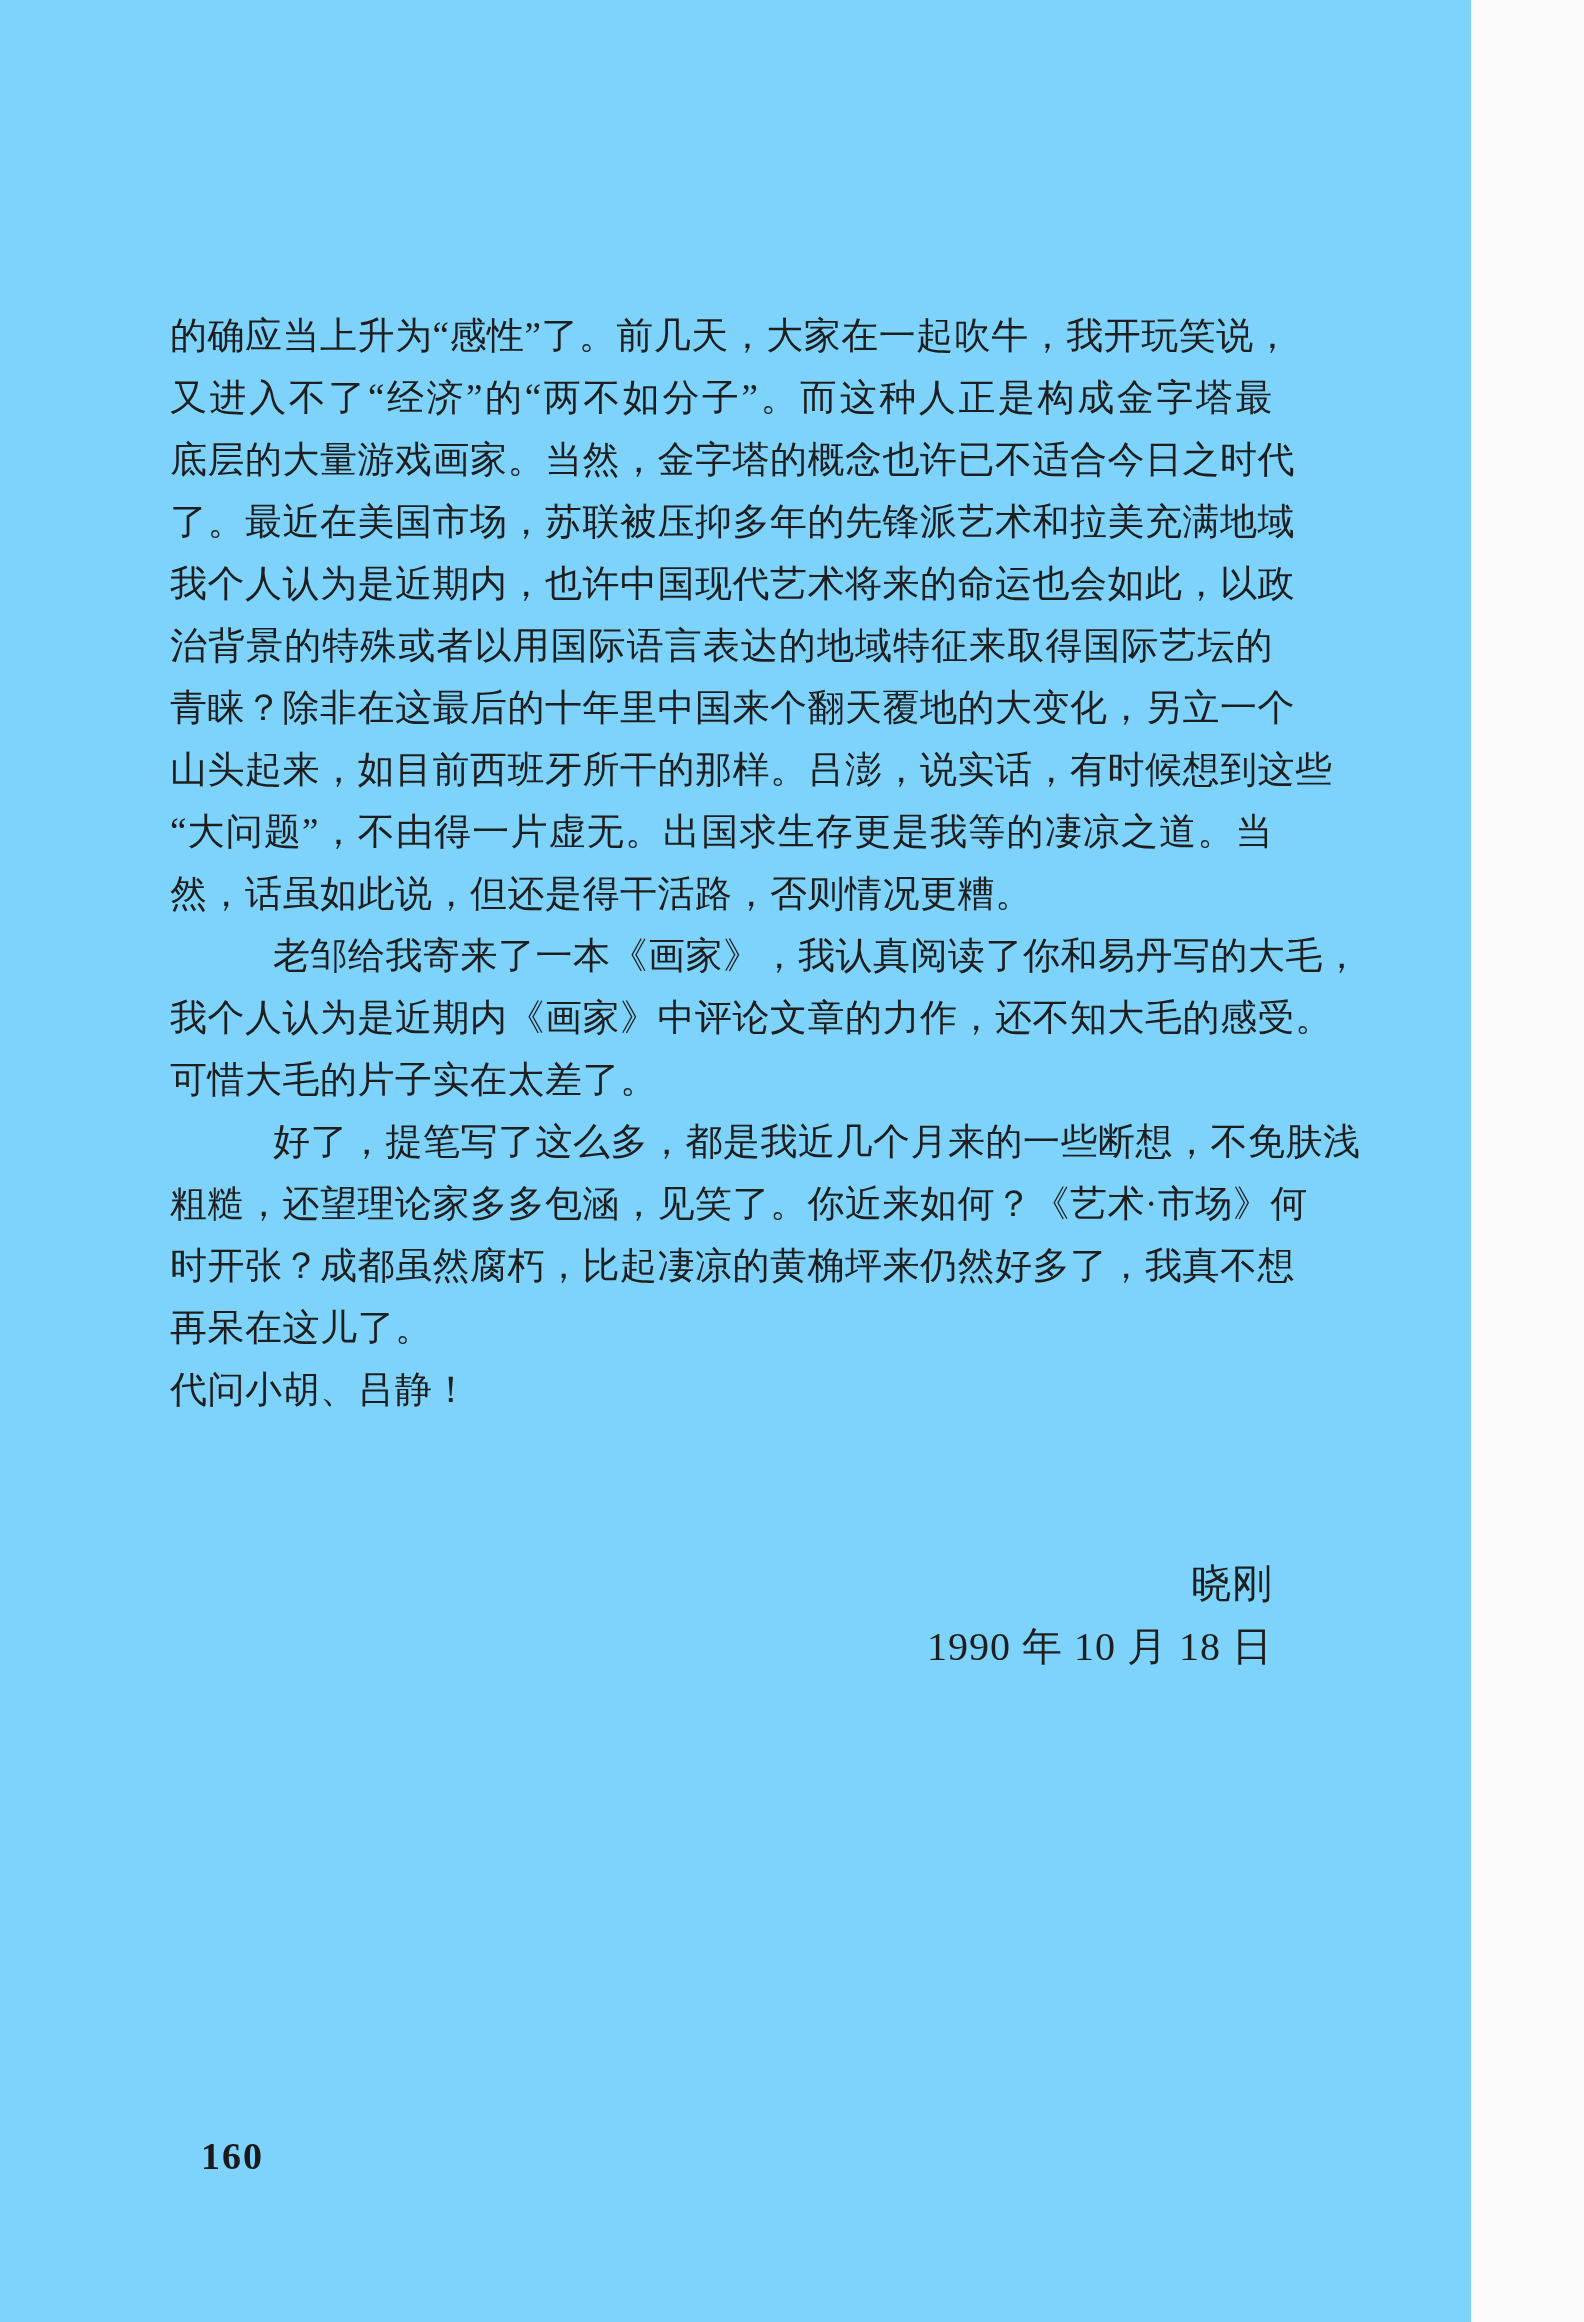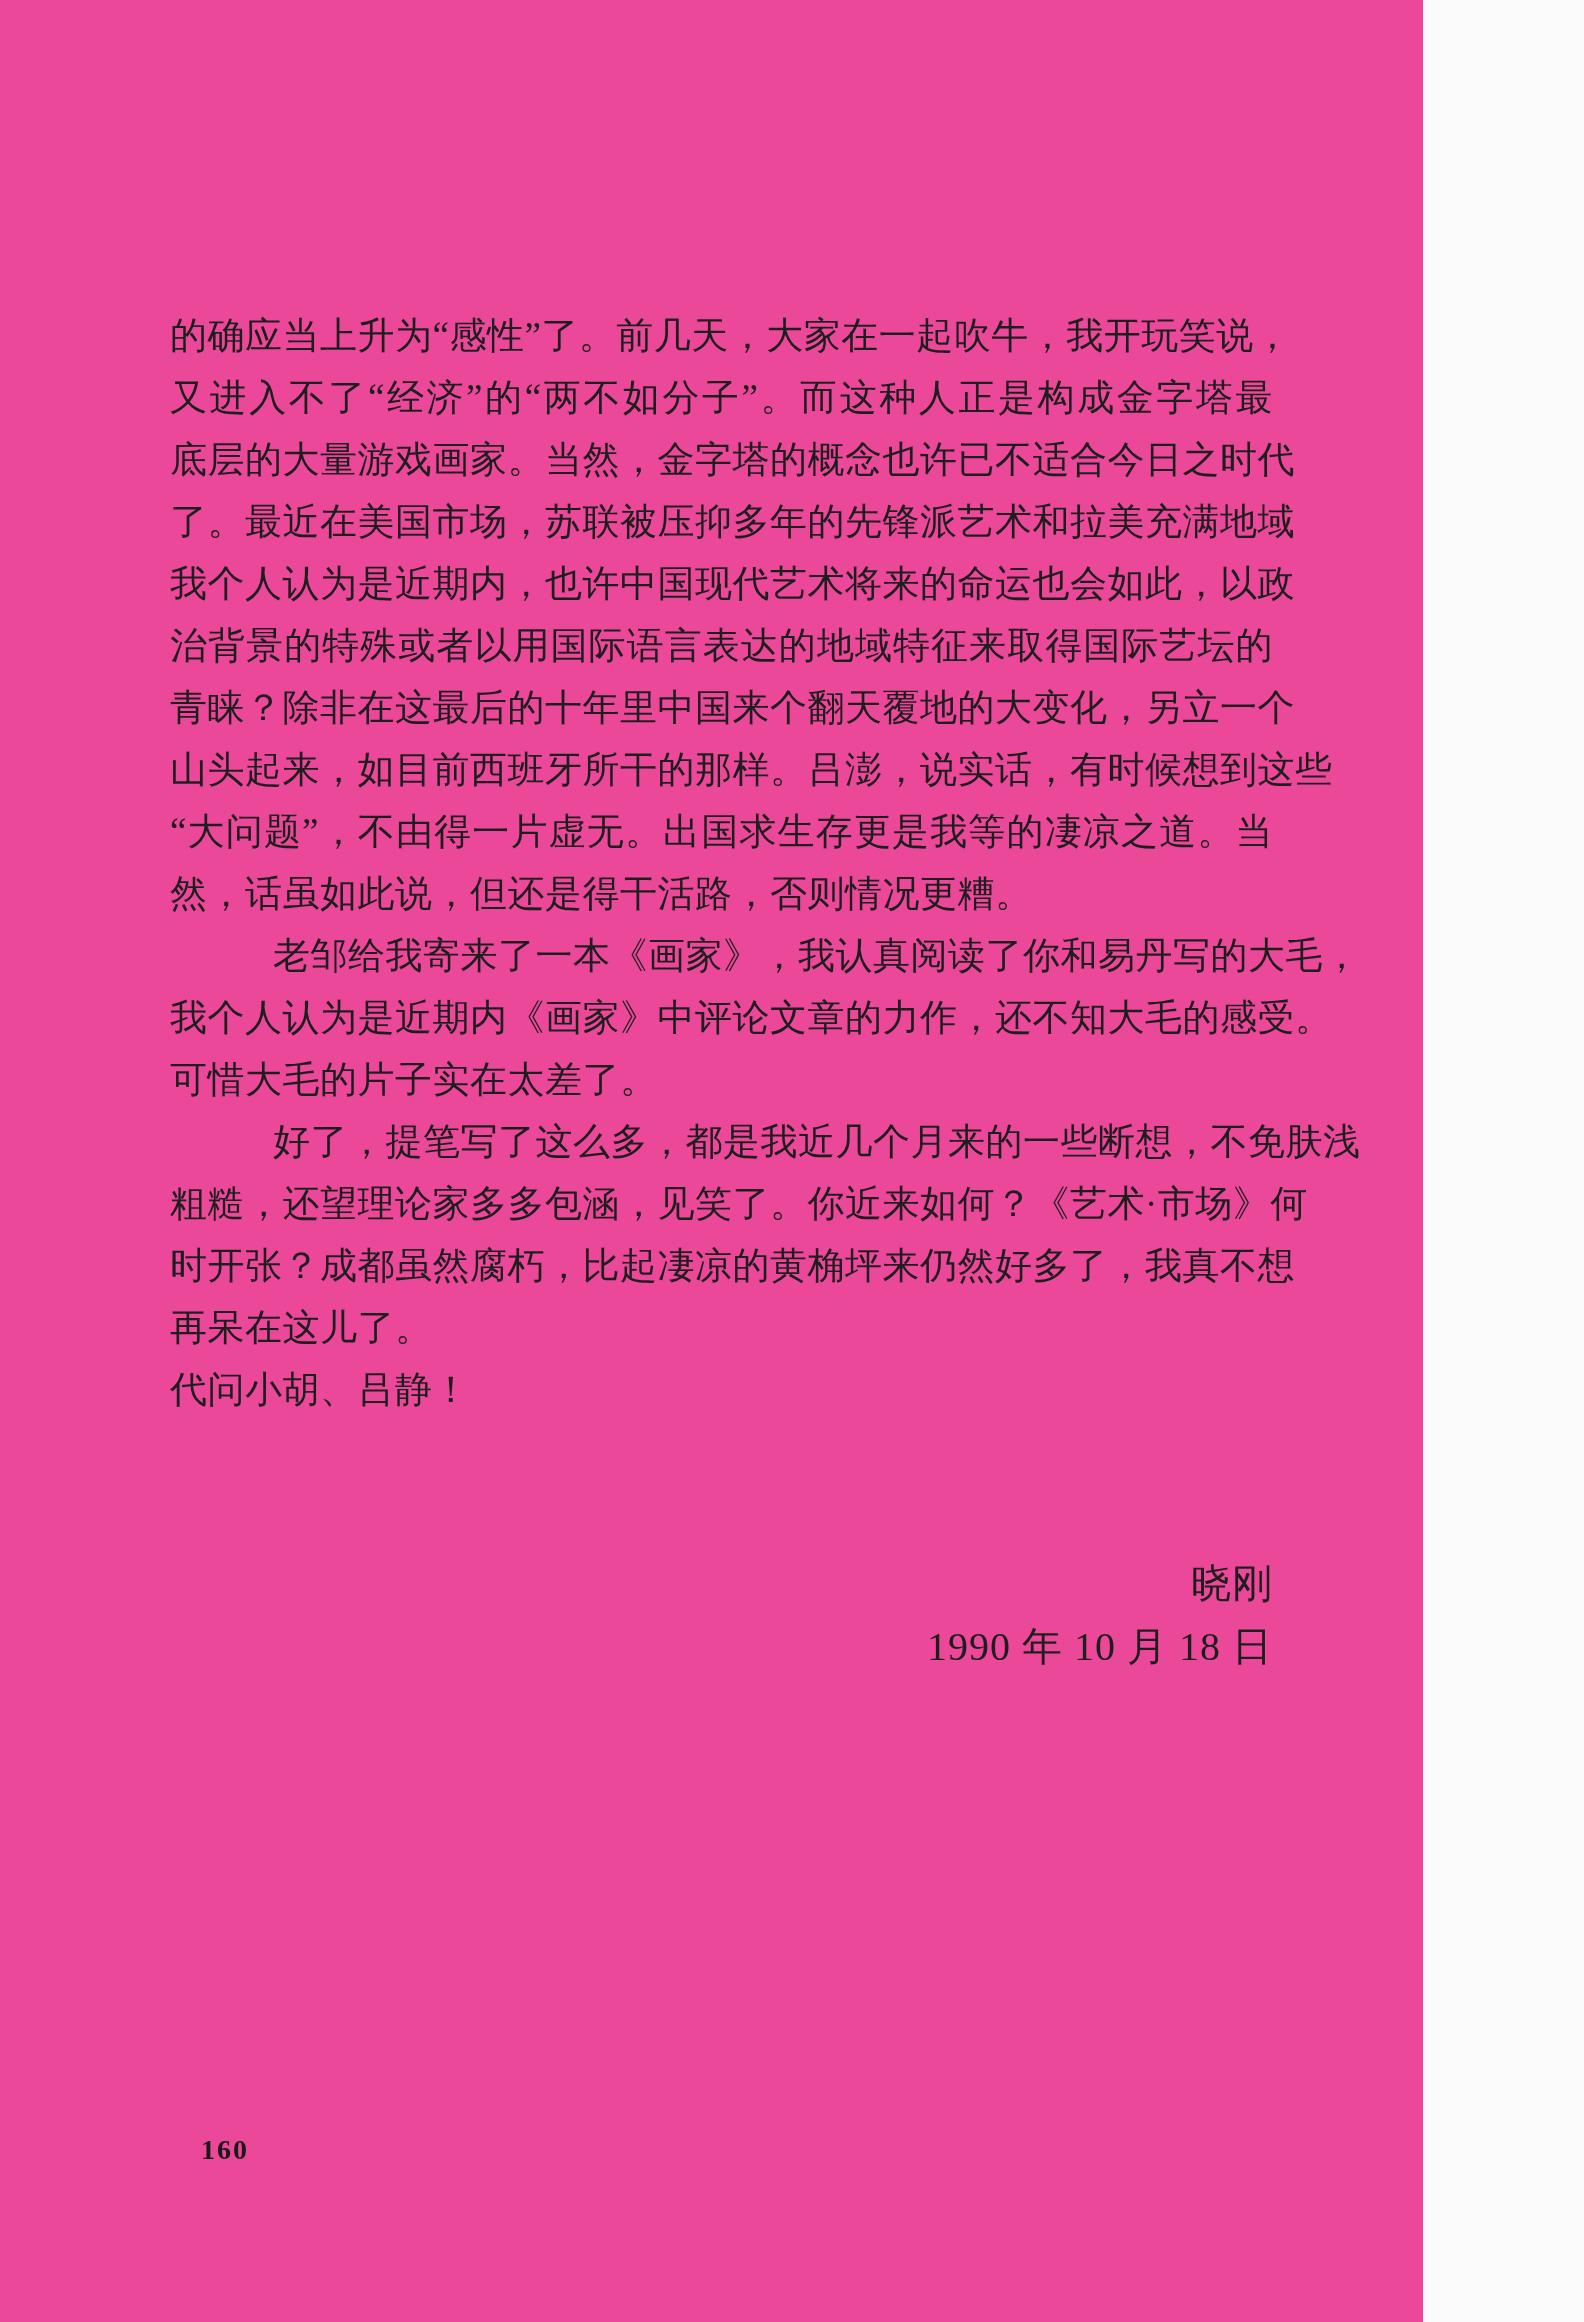--- a/index.html
+++ b/index.html
@@ -4,24 +4,25 @@
 <style>
   html, body {
     margin: 0;
     padding: 0;
     background: #fbfbfc;
   }
   .page {
     position: relative;
     width: 1423px;
     height: 2323px;
-    background: #ec4899;
+    background: #7dd3fc;
     overflow: hidden;
     font-family: "Liberation Serif", "DejaVu Serif", serif;
     color: #1e1e1e;
+    padding-left: 48px;
   }
   
   .letter {
     position: absolute;
     left: 170px;
     top: 305px;
     width: 1103px;
   }
   .ln {
     margin: 0;
@@ -59,21 +60,21 @@
     padding: 0;
     font-size: 40px;
     line-height: 63px;
     letter-spacing: 1px;
   }
   
   .folio {
     position: absolute;
     left: 201px;
     top: 2134px;
-    font-size: 28px;
+    font-size: 38px;
     font-weight: bold;
     letter-spacing: 2px;
     color: #1a1a1a;
   }
 </style>
 </head>
 <body>
 
 <div class="page">
 

